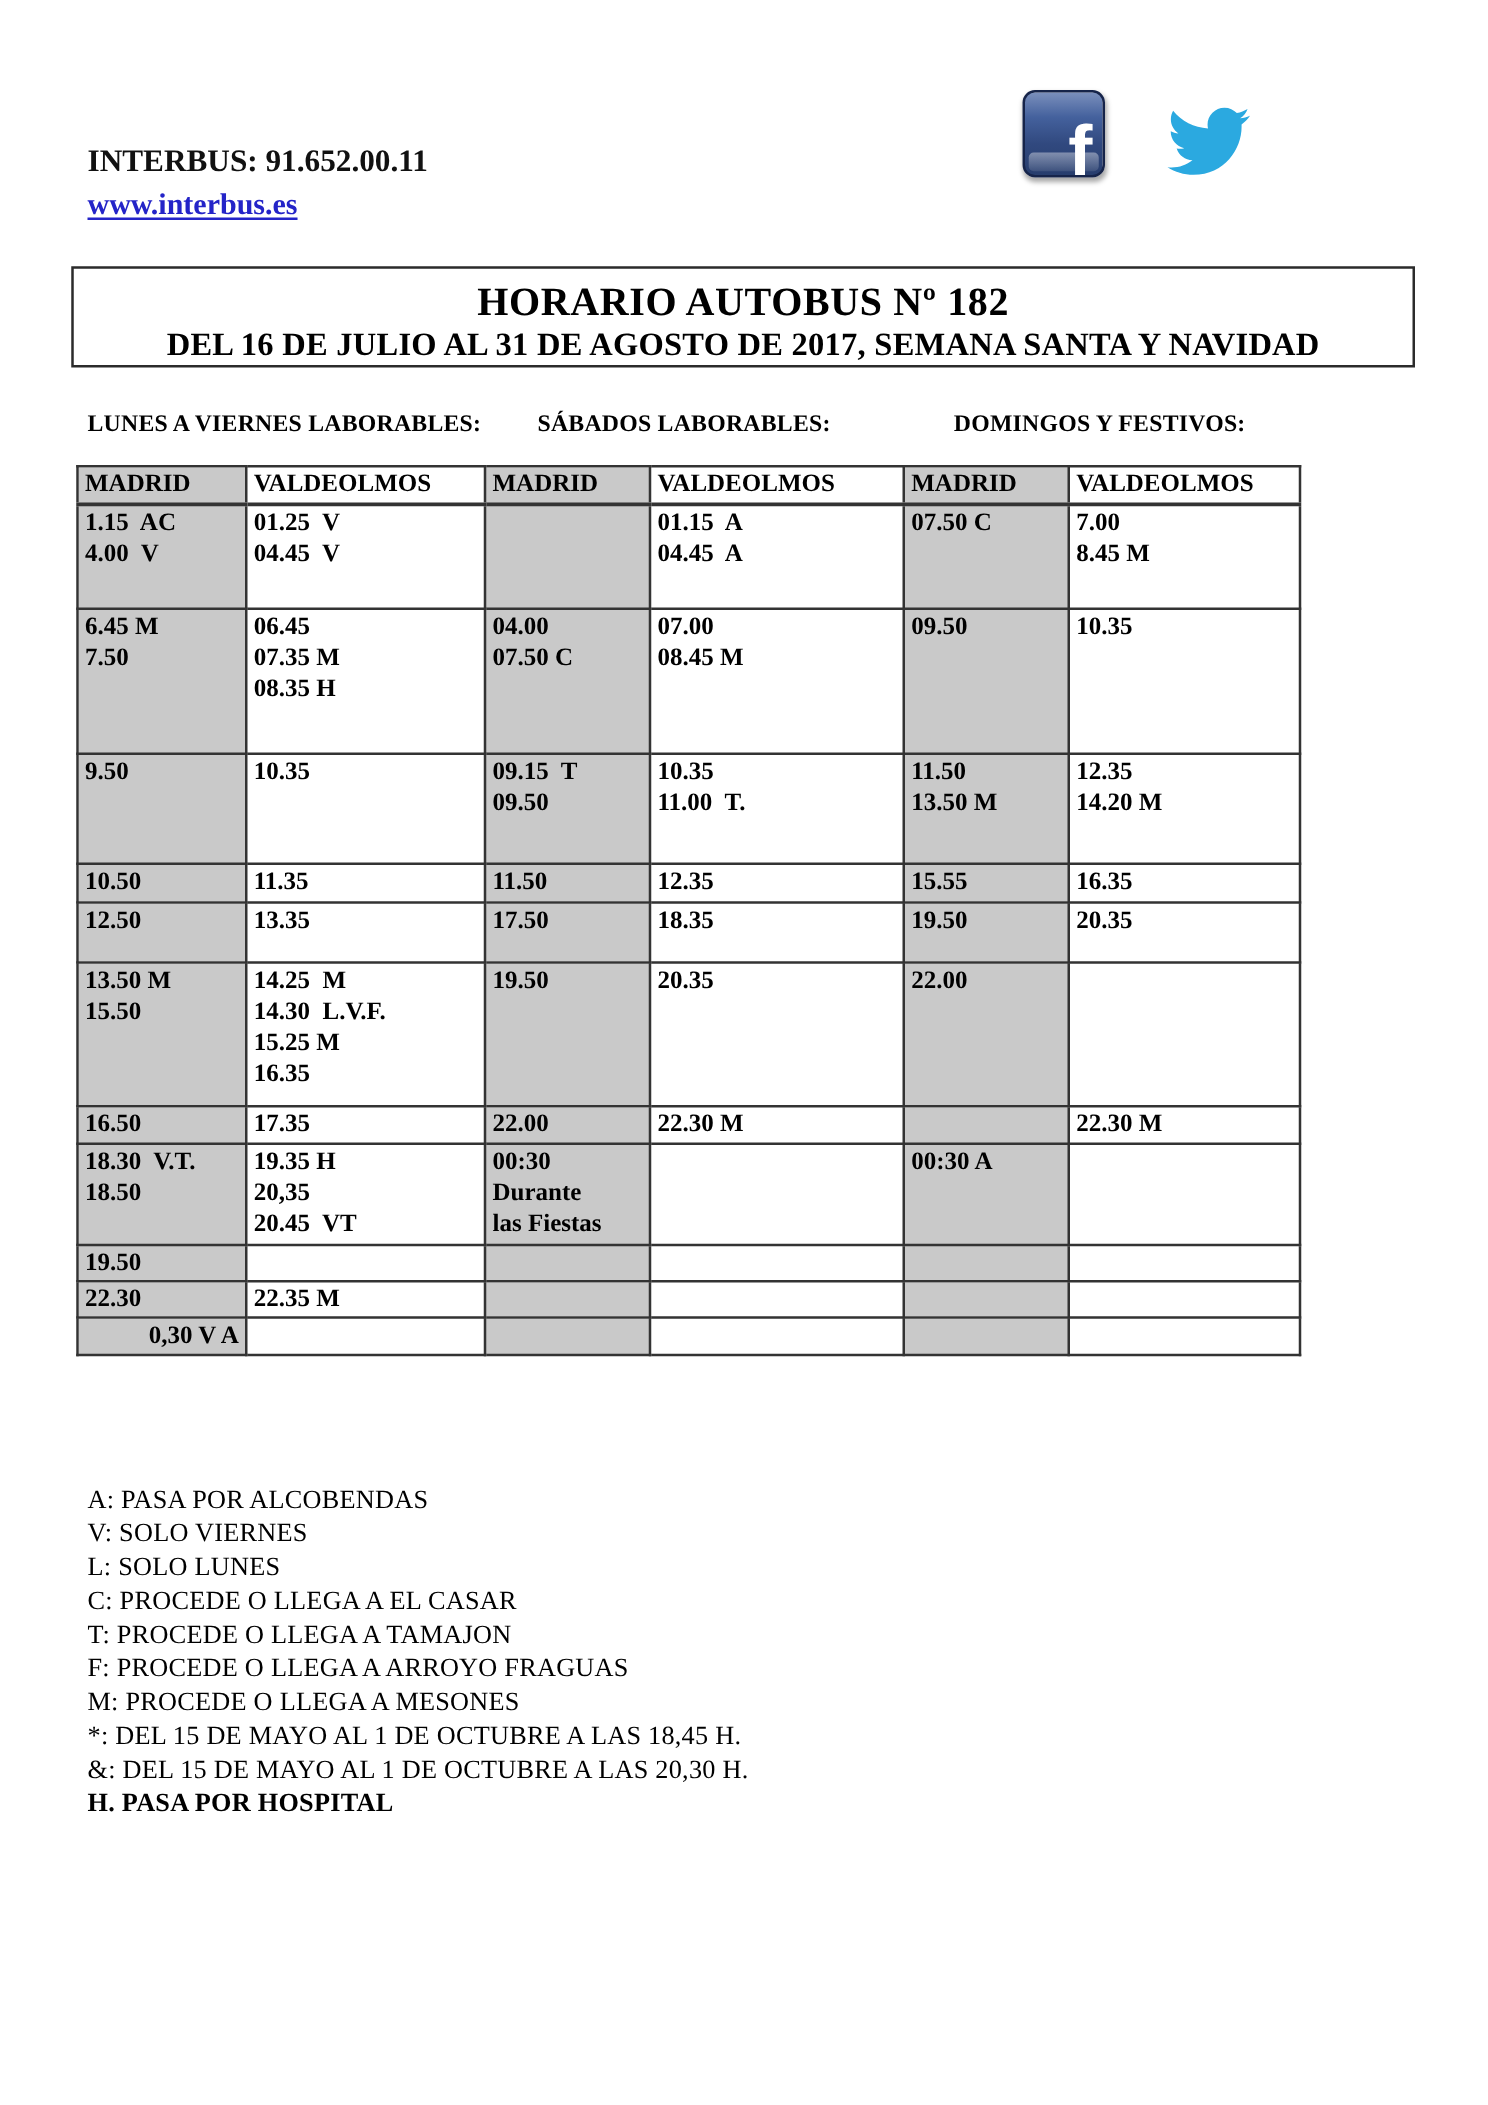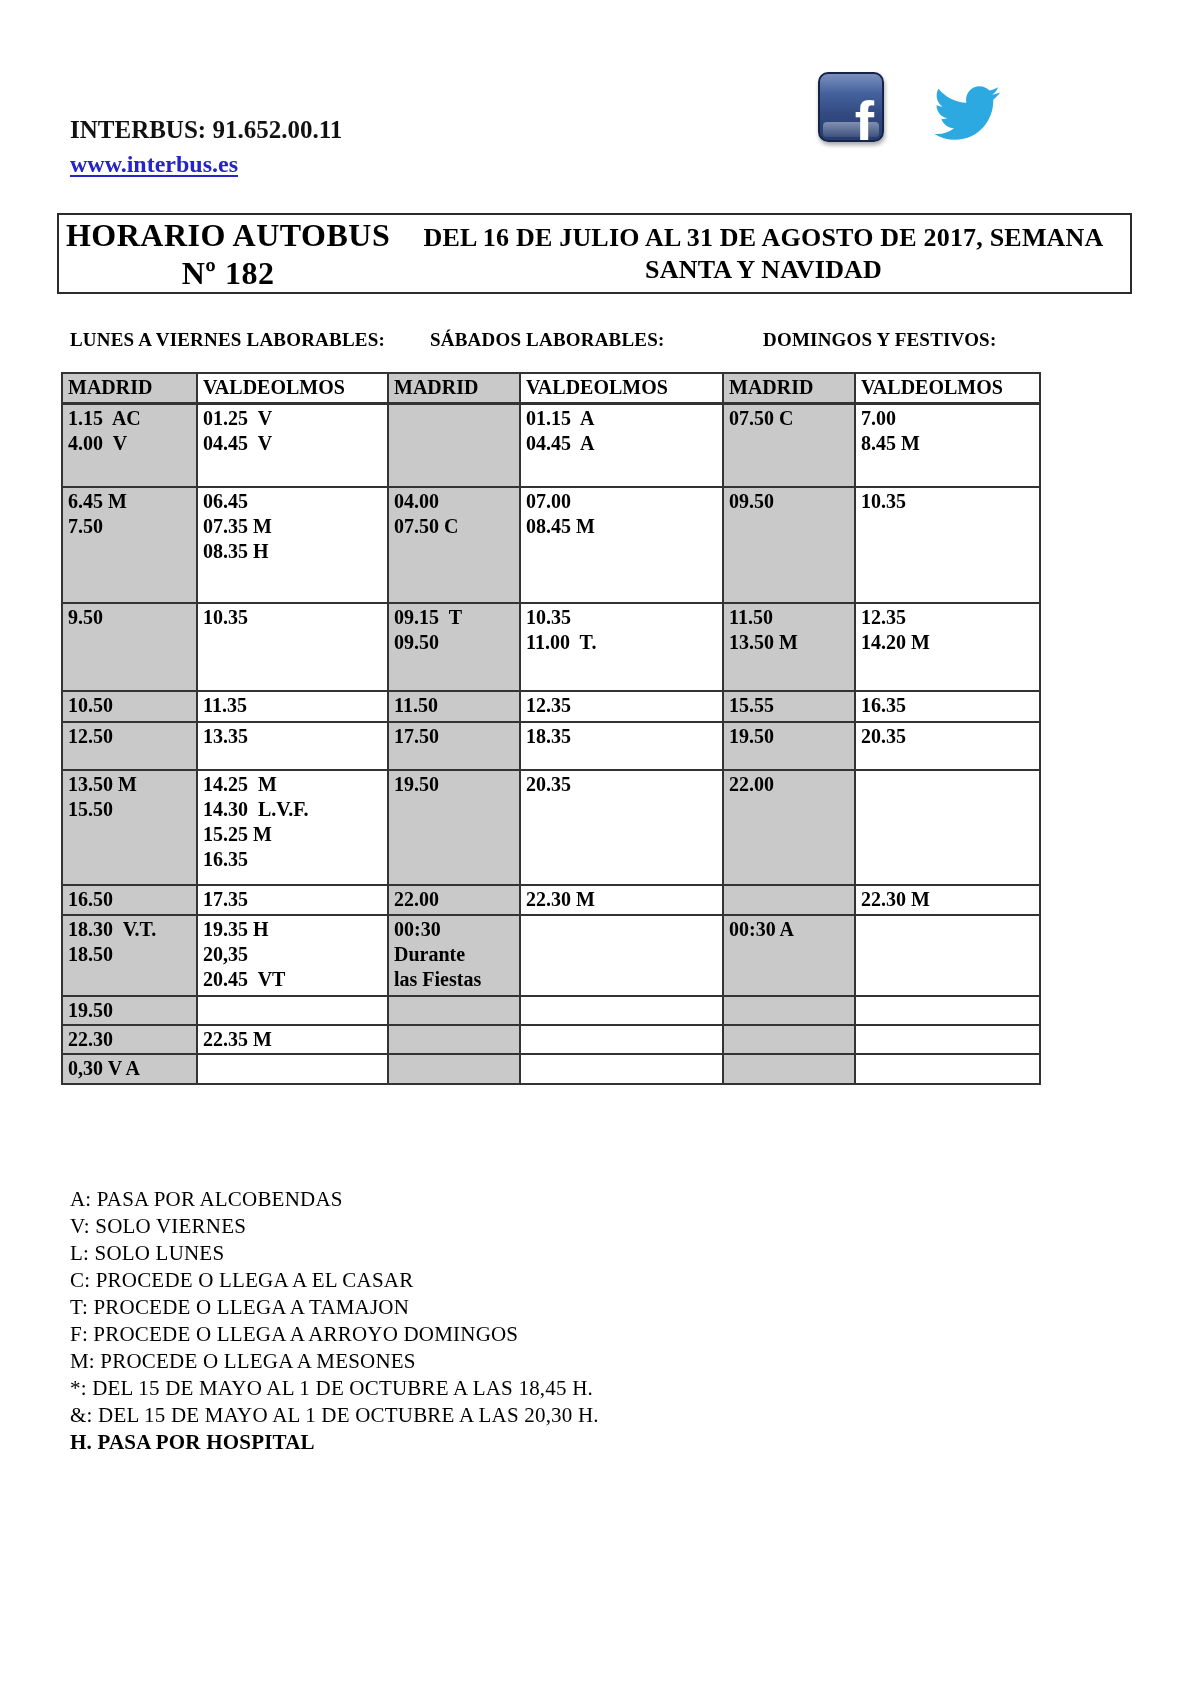--- a/index.html
+++ b/index.html
@@ -17,21 +17,21 @@
            background:linear-gradient(180deg,#7a8fbc 0%,#44619d 30%,#31497f 62%,#273d6d 100%);
            border:2px solid #16244a;box-shadow:1px 3px 4px rgba(0,0,0,.35);overflow:hidden;cursor:pointer;}
   .fb-gloss{position:absolute;left:3px;right:3px;bottom:3px;height:15px;border-radius:4px;
             background:linear-gradient(180deg,rgba(255,255,255,.40),rgba(255,255,255,.10));}
   .fb-f{position:absolute;right:8px;bottom:-11px;color:#fff;
         font:bold 58px/58px "Liberation Sans",sans-serif;}
   .tw-icon{position:absolute;left:925px;top:80px;width:84px;height:66px;cursor:pointer;}
 
   
   .title-box{position:absolute;left:57px;top:213px;width:1071px;height:77px;border:2px solid #2b2b2b;
-             display:flex;flex-direction:row;align-items:center;justify-content:flex-end;}
+             display:flex;flex-direction:column;align-items:center;justify-content:flex-end;}
   .title-line1{font-weight:bold;font-size:32px;line-height:38px;letter-spacing:.5px;text-align:center;}
   .title-line2{font-weight:bold;font-size:26px;line-height:32px;letter-spacing:.2px;text-align:center;}
 
   
   .sections{position:absolute;left:0;top:329px;width:100%;height:24px;}
   .section-label{position:absolute;font-weight:bold;font-size:19px;letter-spacing:.2px;white-space:nowrap;}
   .sec-1{left:70px;} .sec-2{left:430px;} .sec-3{left:763px;}
 
   
   table.timetable{position:absolute;left:61px;top:372px;width:978px;border-collapse:collapse;
@@ -192,37 +192,37 @@
           <td class="col-valde"></td>
         </tr>
         <tr style="height: 28px;">
           <td class="col-madrid">22.30</td>
           <td class="col-valde">22.35 M</td>
           <td class="col-madrid"></td>
           <td class="col-valde"></td>
           <td class="col-madrid"></td>
           <td class="col-valde"></td>
         </tr>
-        <tr style="height: 30px;">
+        <tr style="height: 30px; text-align: right;">
           <td class="col-madrid">0,30 V A</td>
           <td class="col-valde"></td>
           <td class="col-madrid"></td>
           <td class="col-valde"></td>
           <td class="col-madrid"></td>
           <td class="col-valde"></td>
         </tr>
       </tbody>
   </table>
 
   <div class="legend">
       <div>A: PASA POR ALCOBENDAS</div>
       <div>V: SOLO VIERNES</div>
       <div>L: SOLO LUNES</div>
       <div>C: PROCEDE O LLEGA A EL CASAR</div>
       <div>T: PROCEDE O LLEGA A TAMAJON</div>
-      <div>F: PROCEDE O LLEGA A ARROYO DOMINGOS</div>
+      <div>F: PROCEDE O LLEGA A ARROYO FRAGUAS</div>
       <div>M: PROCEDE O LLEGA A MESONES</div>
       <div>*: DEL 15 DE MAYO AL 1 DE OCTUBRE A LAS 18,45 H.</div>
       <div>&amp;: DEL 15 DE MAYO AL 1 DE OCTUBRE A LAS 20,30 H.</div>
       <div class="legend-bold">H. PASA POR HOSPITAL</div>
     </div>
 
 </div>
 
 </body></html>

